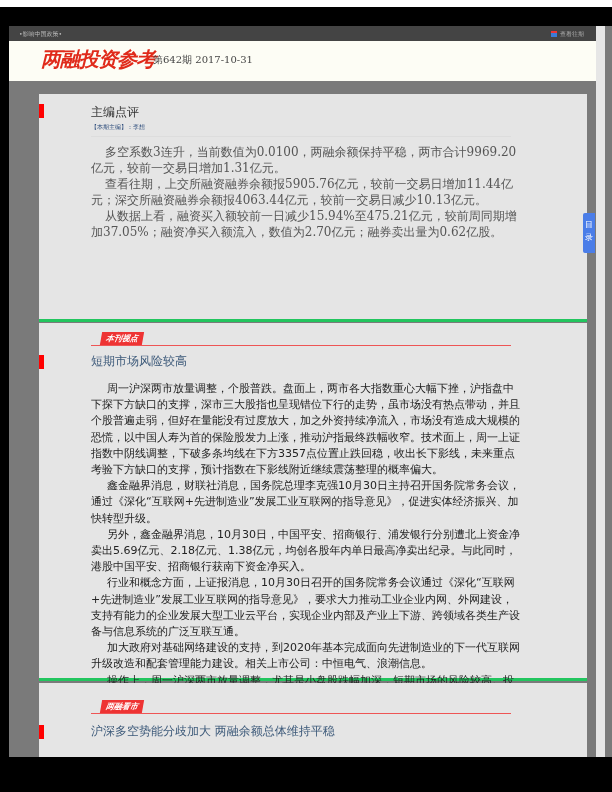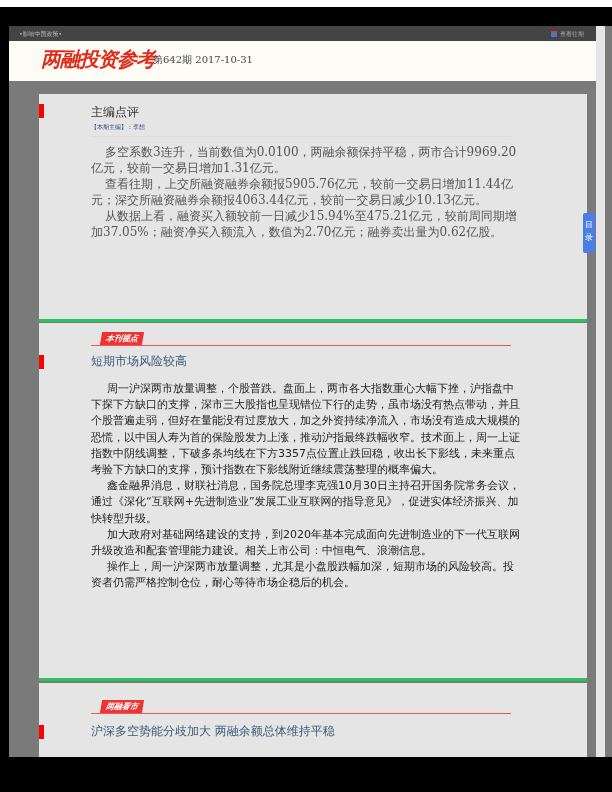--- a/index.html
+++ b/index.html
@@ -63,20 +63,22 @@
   </div>
 
   <div class="card card2">
     <div class="tag" style="top:9px;">本刊视点</div>
     <div class="redrule" style="top:22px;"></div>
     <div class="redmark" style="top:32px;"></div>
     <div class="h-title blue" style="top:30px;">短期市场风险较高</div>
     <div class="p-sans" style="top:58px;">
       <p>周一沪深两市放量调整，个股普跌。盘面上，两市各大指数重心大幅下挫，沪指盘中下探下方缺口的支撑，深市三大股指也呈现错位下行的走势，虽市场没有热点带动，并且个股普遍走弱，但好在量能没有过度放大，加之外资持续净流入，市场没有造成大规模的恐慌，以中国人寿为首的保险股发力上涨，推动沪指最终跌幅收窄。技术面上，周一上证指数中阴线调整，下破多条均线在下方3357点位置止跌回稳，收出长下影线，未来重点考验下方缺口的支撑，预计指数在下影线附近继续震荡整理的概率偏大。</p>
       <p>鑫金融界消息，财联社消息，国务院总理李克强10月30日主持召开国务院常务会议，通过《深化“互联网+先进制造业”发展工业互联网的指导意见》，促进实体经济振兴、加快转型升级。</p>
+      <p>另外，鑫金融界消息，10月30日，中国平安、招商银行、浦发银行分别遭北上资金净卖出5.69亿元、2.18亿元、1.38亿元，均创各股年内单日最高净卖出纪录。与此同时，港股中国平安、招商银行获南下资金净买入。</p>
+      <p>行业和概念方面，上证报消息，10月30日召开的国务院常务会议通过《深化“互联网+先进制造业”发展工业互联网的指导意见》，要求大力推动工业企业内网、外网建设，支持有能力的企业发展大型工业云平台，实现企业内部及产业上下游、跨领域各类生产设备与信息系统的广泛互联互通。</p>
       <p>加大政府对基础网络建设的支持，到2020年基本完成面向先进制造业的下一代互联网升级改造和配套管理能力建设。相关上市公司：中恒电气、浪潮信息。</p>
       <p>操作上，周一沪深两市放量调整，尤其是小盘股跌幅加深，短期市场的风险较高。投资者仍需严格控制仓位，耐心等待市场企稳后的机会。</p>
     </div>
   </div>
 
   <div class="card card3">
     <div class="tag" style="top:17px;">两融看市</div>
     <div class="redrule" style="top:30px;"></div>
     <div class="redmark" style="top:42px;"></div>
     <div class="h-title blue" style="top:40px;">沪深多空势能分歧加大 两融余额总体维持平稳</div>

